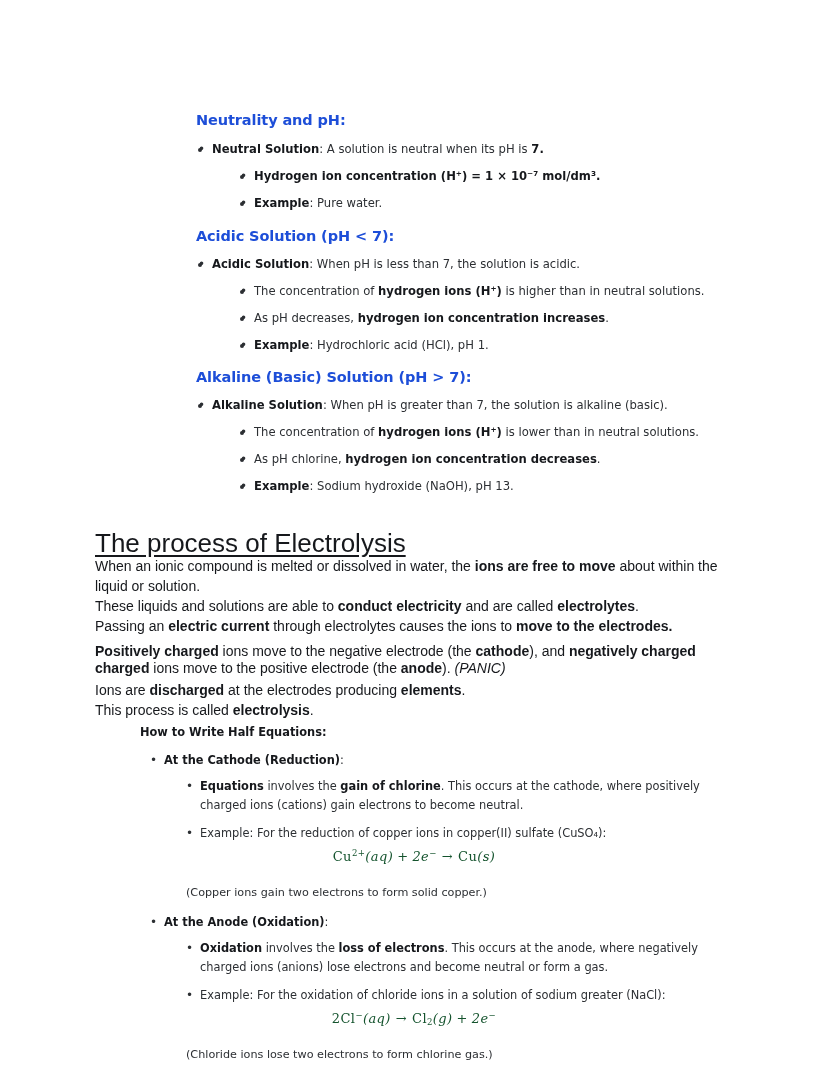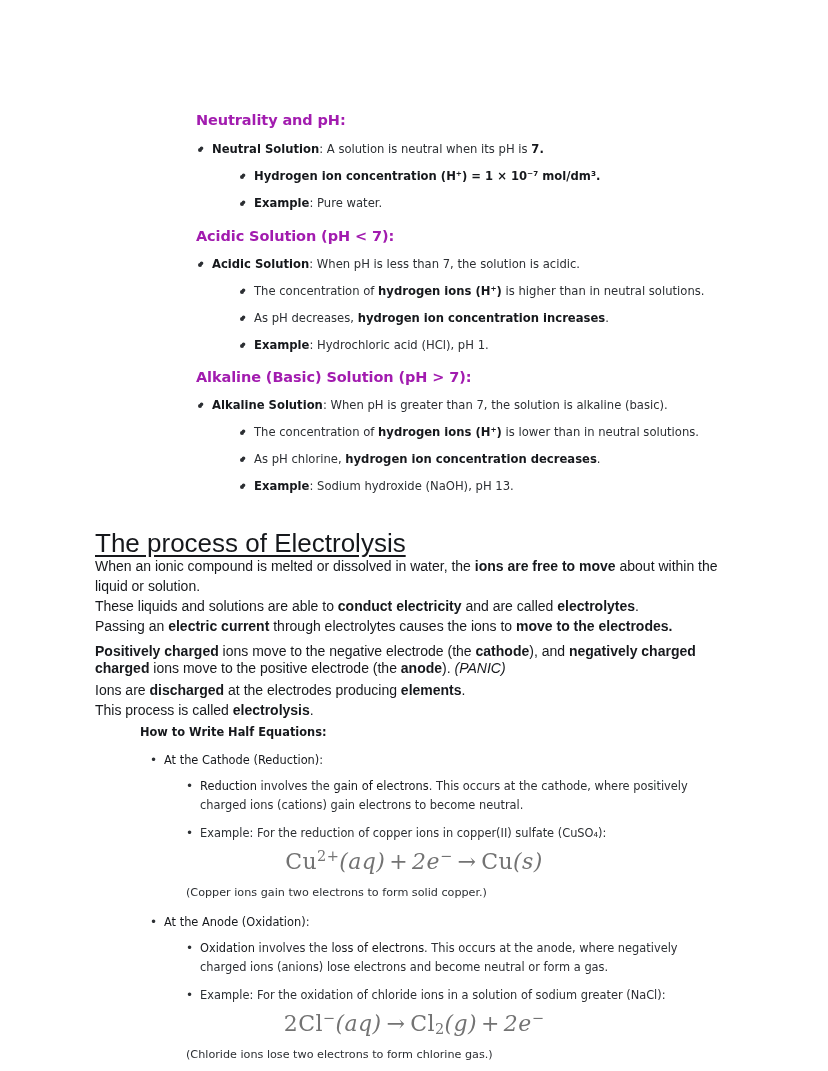--- a/index.html
+++ b/index.html
@@ -23,21 +23,21 @@
     top: 0;
     width: 828px;
     font-family: "DejaVu Sans", sans-serif;
     color: #222428;
   }
   .notes h3 {
     margin: 0;
     font-size: 14.5px;
     font-weight: 700;
     letter-spacing: -0.1px;
-    color: #a21caf;
+    color: #1d4ed8;
   }
   .notes li {
     position: relative;
     font-size: 11.6px;
     line-height: 15px;
     color: #2c2f33;
   }
   .notes li::before {
     content: "\2022";
     position: absolute;
@@ -116,30 +116,30 @@
     left: -14px;
     top: -0.5px;
     font-size: 12px;
   }
   .halfeq .note {
     position: absolute;
     left: 186px;
     font-size: 11.2px;
     color: #2c2f33;
   }
-  .halfeq b { font-weight: 400; color: #16181c; }
+  .halfeq b { font-weight: 700; color: #16181c; }
 
   
   .math {
     position: absolute;
     width: 828px;
     text-align: center;
     font-family: "DejaVu Serif", serif;
-    font-size: 22px;
-    color: #737373;
+    font-size: 13px;
+    color: #14532d;
     letter-spacing: 0.4px;
   }
   .math .v { font-style: italic; }
   .math sup, .math sub {
     font-size: 0.66em;
     font-style: normal;
   }
   .math sup { vertical-align: 0.55em; }
   .math sub { vertical-align: -0.22em; }
   .math .ar { padding: 0 5px; }
@@ -221,21 +221,21 @@
 
     <div class="pline" style="top:700px"><span>This process is called </span><b>electrolysis</b><span>.</span></div>
   </div>
 
   <div class="halfeq">
 
     <div class="hx">How to Write Half Equations:</div>
 
     <div class="b1" style="top:751px"><b>At the Cathode (Reduction)</b><span>:</span></div>
 
-    <div class="b2" style="top:777px"><b>Reduction</b><span> involves the </span><b>gain of electrons</b><span>. This occurs at the cathode, where positively charged ions (cations) gain electrons to become neutral.</span></div>
+    <div class="b2" style="top:777px"><b>Equations</b><span> involves the </span><b>gain of chlorine</b><span>. This occurs at the cathode, where positively charged ions (cations) gain electrons to become neutral.</span></div>
 
     <div class="b2" style="top:824px"><span>Example: For the reduction of copper ions in copper(II) sulfate (CuSO₄):</span></div>
 
     <div class="math" style="top:848px">
       <span>Cu</span><sup>2+</sup><span class="v">(aq)</span><span class="op">+</span><span class="v">2e</span><sup>−</sup><span class="ar">→</span><span>Cu</span><span class="v">(s)</span>
     </div>
 
     <div class="note" style="top:886px">(Copper ions gain two electrons to form solid copper.)</div>
 
     <div class="b1" style="top:913px"><b>At the Anode (Oxidation)</b><span>:</span></div>

